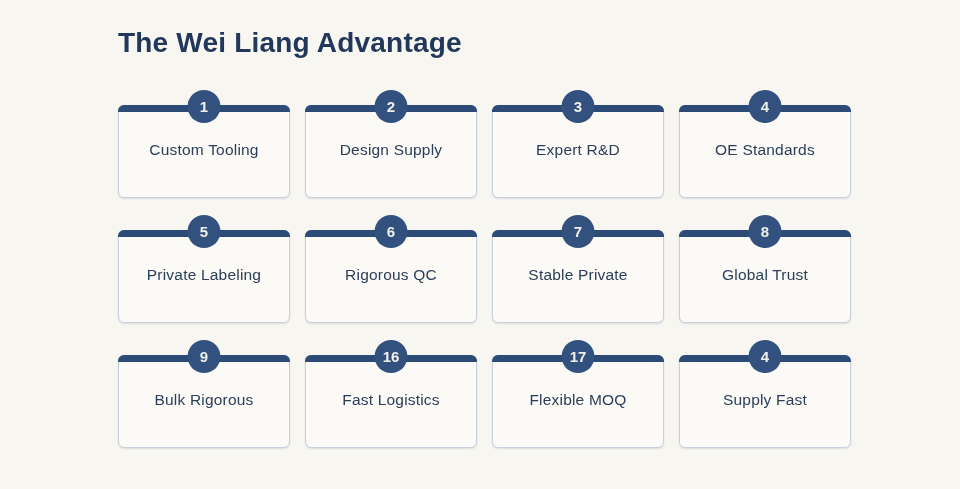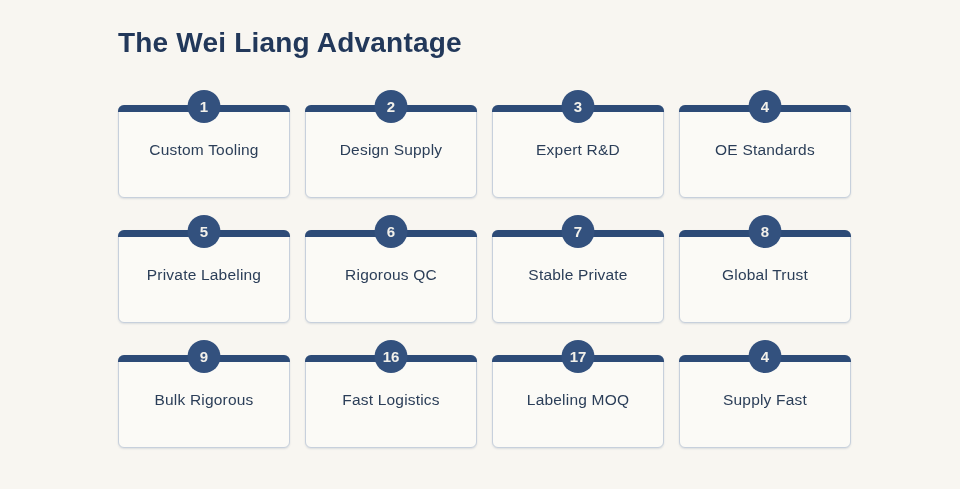--- a/index.html
+++ b/index.html
@@ -148,21 +148,21 @@
 
   <div class="card">
     <div class="card-topbar"></div>
     <div class="card-badge">16</div>
     <div class="card-label">Fast Logistics</div>
   </div>
 
   <div class="card">
     <div class="card-topbar"></div>
     <div class="card-badge">17</div>
-    <div class="card-label">Labeling MOQ</div>
+    <div class="card-label">Flexible MOQ</div>
   </div>
 
   <div class="card">
     <div class="card-topbar"></div>
     <div class="card-badge">4</div>
     <div class="card-label">Supply Fast</div>
   </div>
 </div>
 </div>
 

